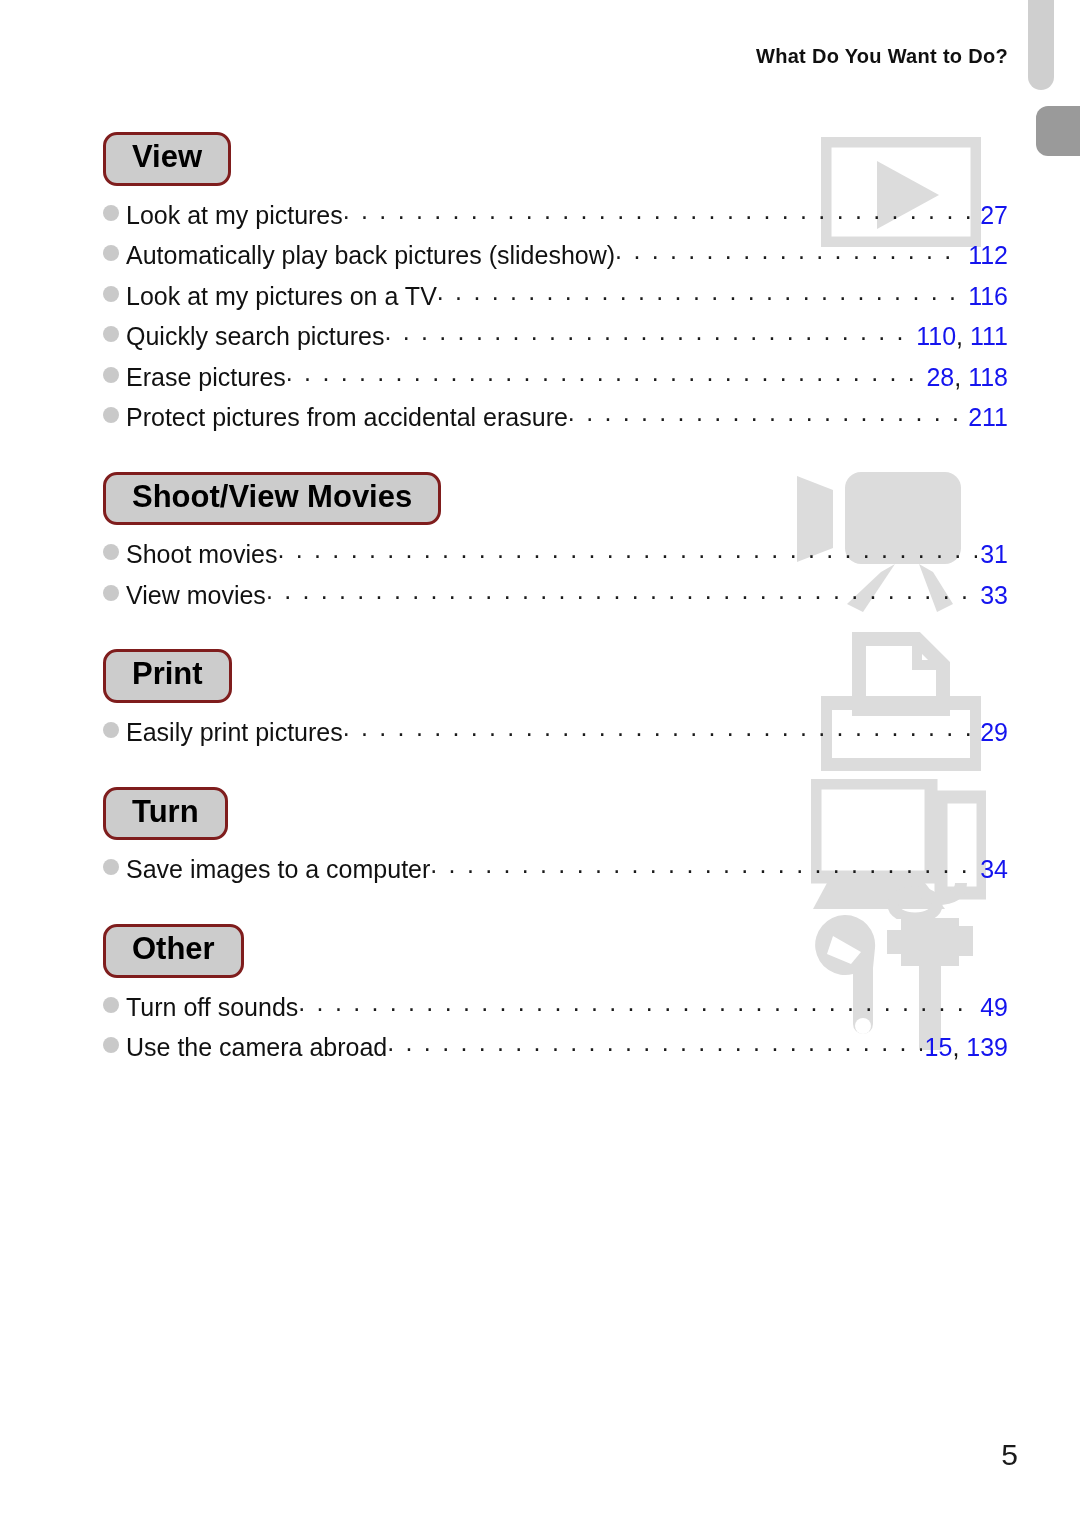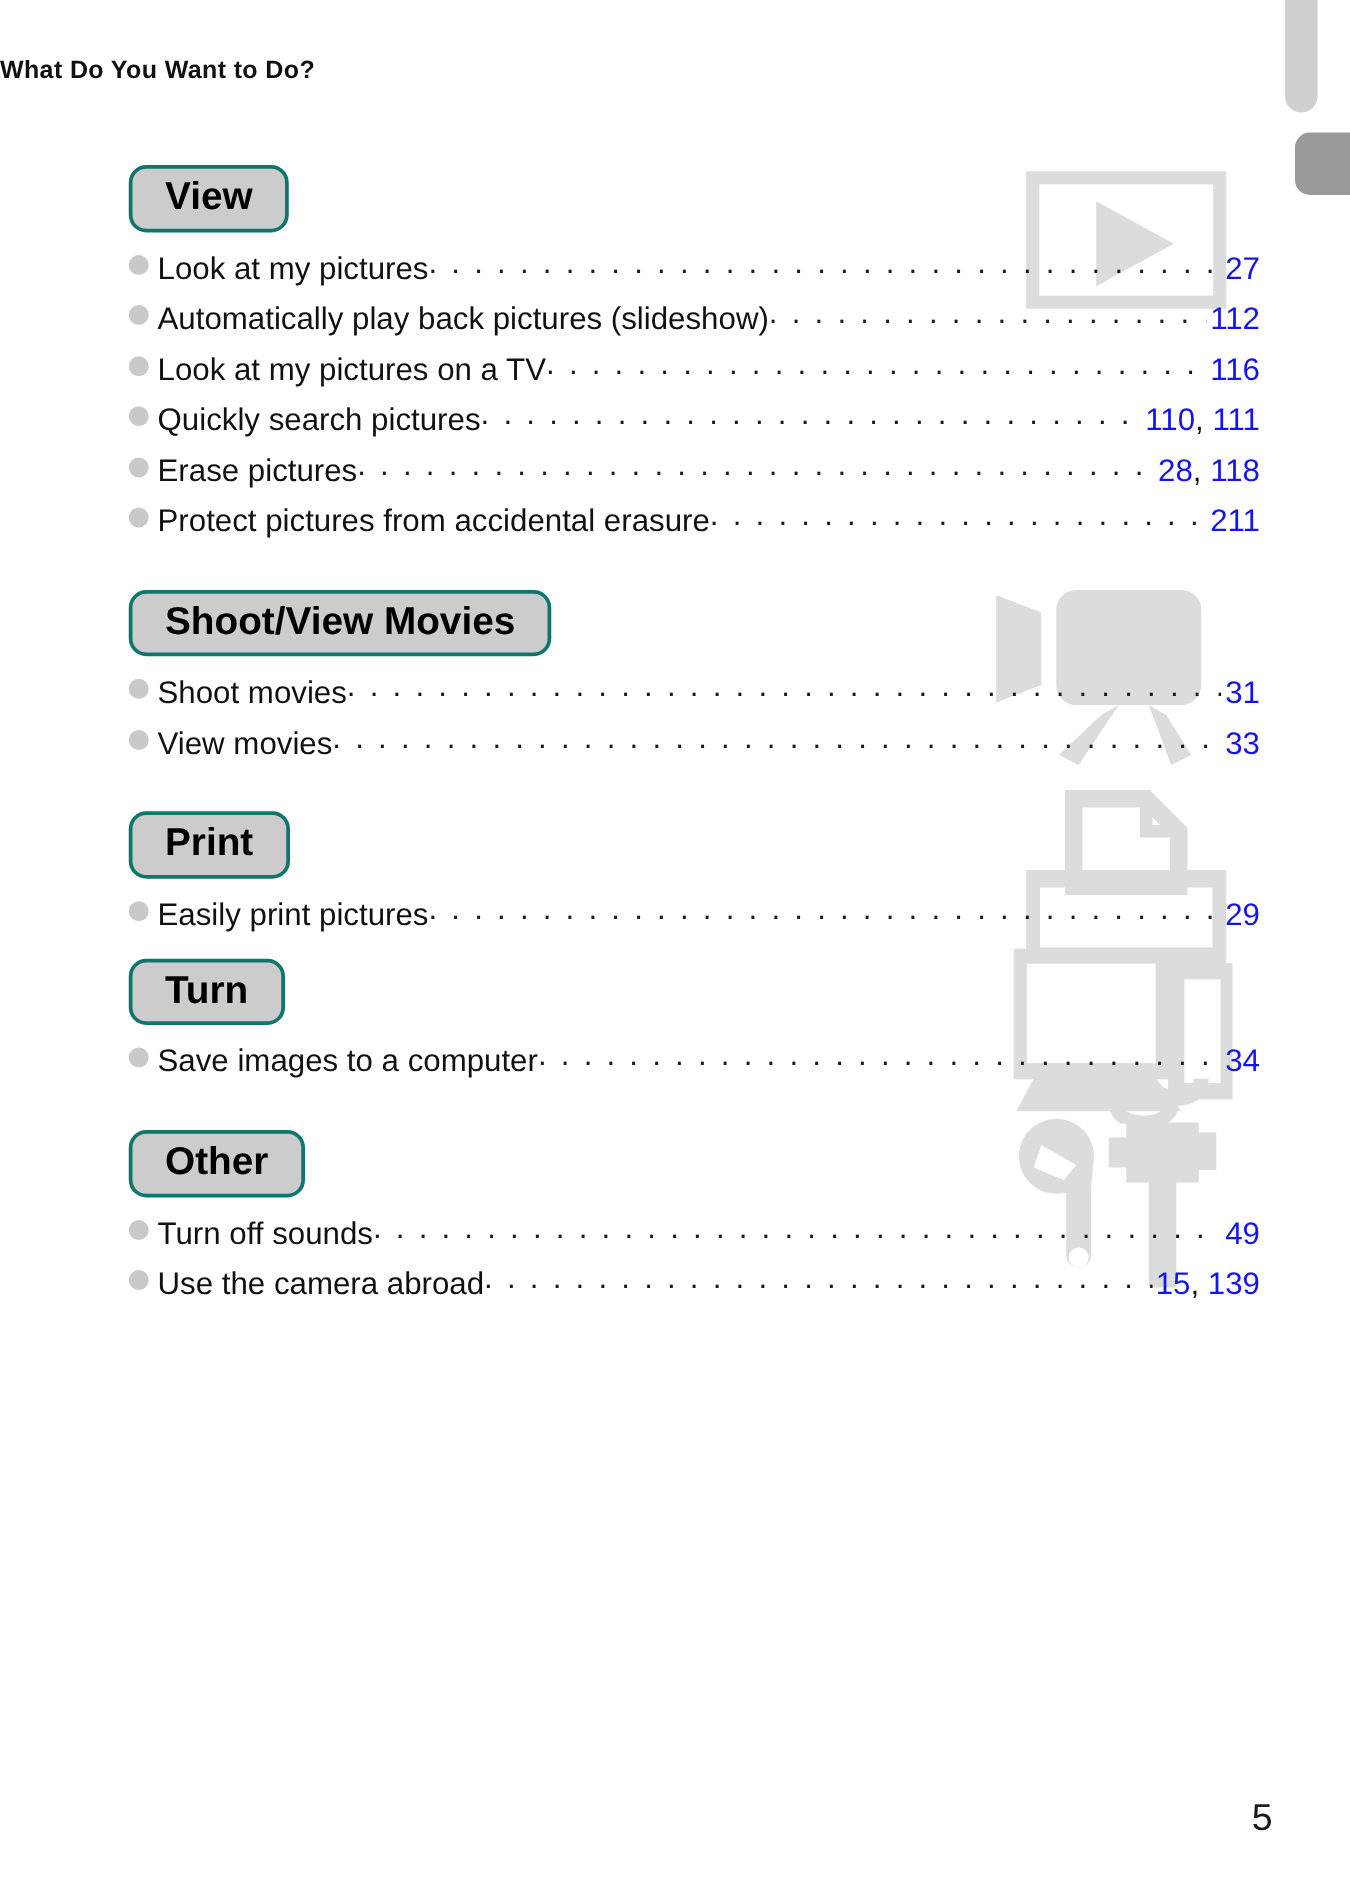--- a/index.html
+++ b/index.html
@@ -34,42 +34,42 @@
     background: #9a9a9a;
     border-radius: 12px 0 0 12px;
   }
 
   
   #running-header {
     position: absolute;
     left: 0;
     top: 45px;
     width: 1008px;
-    text-align: left;
+    text-align: right;
     font-size: 20px;
     font-weight: bold;
     color: #101010;
     letter-spacing: 0.3px;
   }
 
   
   #content {
     position: absolute;
     left: 103px;
     top: 132px;
     width: 905px;
   }
 
   .section { position: relative; }
 
   
   .section-pill {
     display: inline-block;
     background: #cccccc;
-    border: 3px solid #0f766e;
+    border: 3px solid #7f1d1d;
     border-radius: 14px;
     padding: 5px 26px 8px 26px;
     font-size: 31px;
     font-weight: bold;
     color: #000000;
     line-height: 1.12;
     box-sizing: border-box;
   }
 
   
@@ -218,21 +218,21 @@
       </div>
       <div class="entry">
         <span class="entry-bullet"></span>
         <span class="entry-label">View movies</span>
         <span class="entry-leader"></span>
         <span class="entry-page">33</span>
       </div>
     </div>
   </div>
 
-  <div class="section" style="margin-bottom:14px;">
+  <div class="section" style="margin-bottom:34px;">
 
     
     <svg class="wm" style="left:718px; top:-18px;" width="160" height="140" viewBox="0 0 160 140">
       <path d="M38 8 H96 L122 34 V78 H38 Z" fill="none" stroke="#dcdcdc" stroke-width="14"></path>
       <path d="M96 8 V34 H122" fill="none" stroke="#dcdcdc" stroke-width="10"></path>
       <path d="M4 72 H156 V134 H4 Z" fill="none" stroke="#dcdcdc" stroke-width="14"></path>
     </svg>
 
     <div class="section-pill">Print</div>
 

